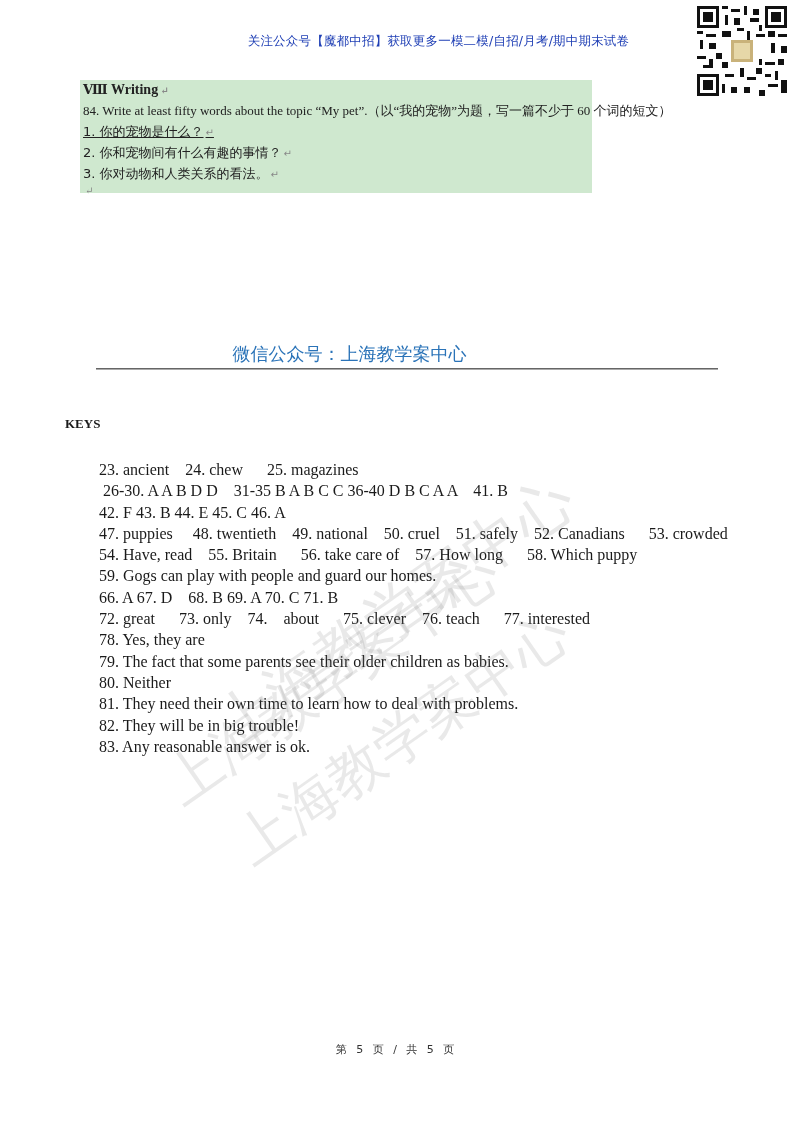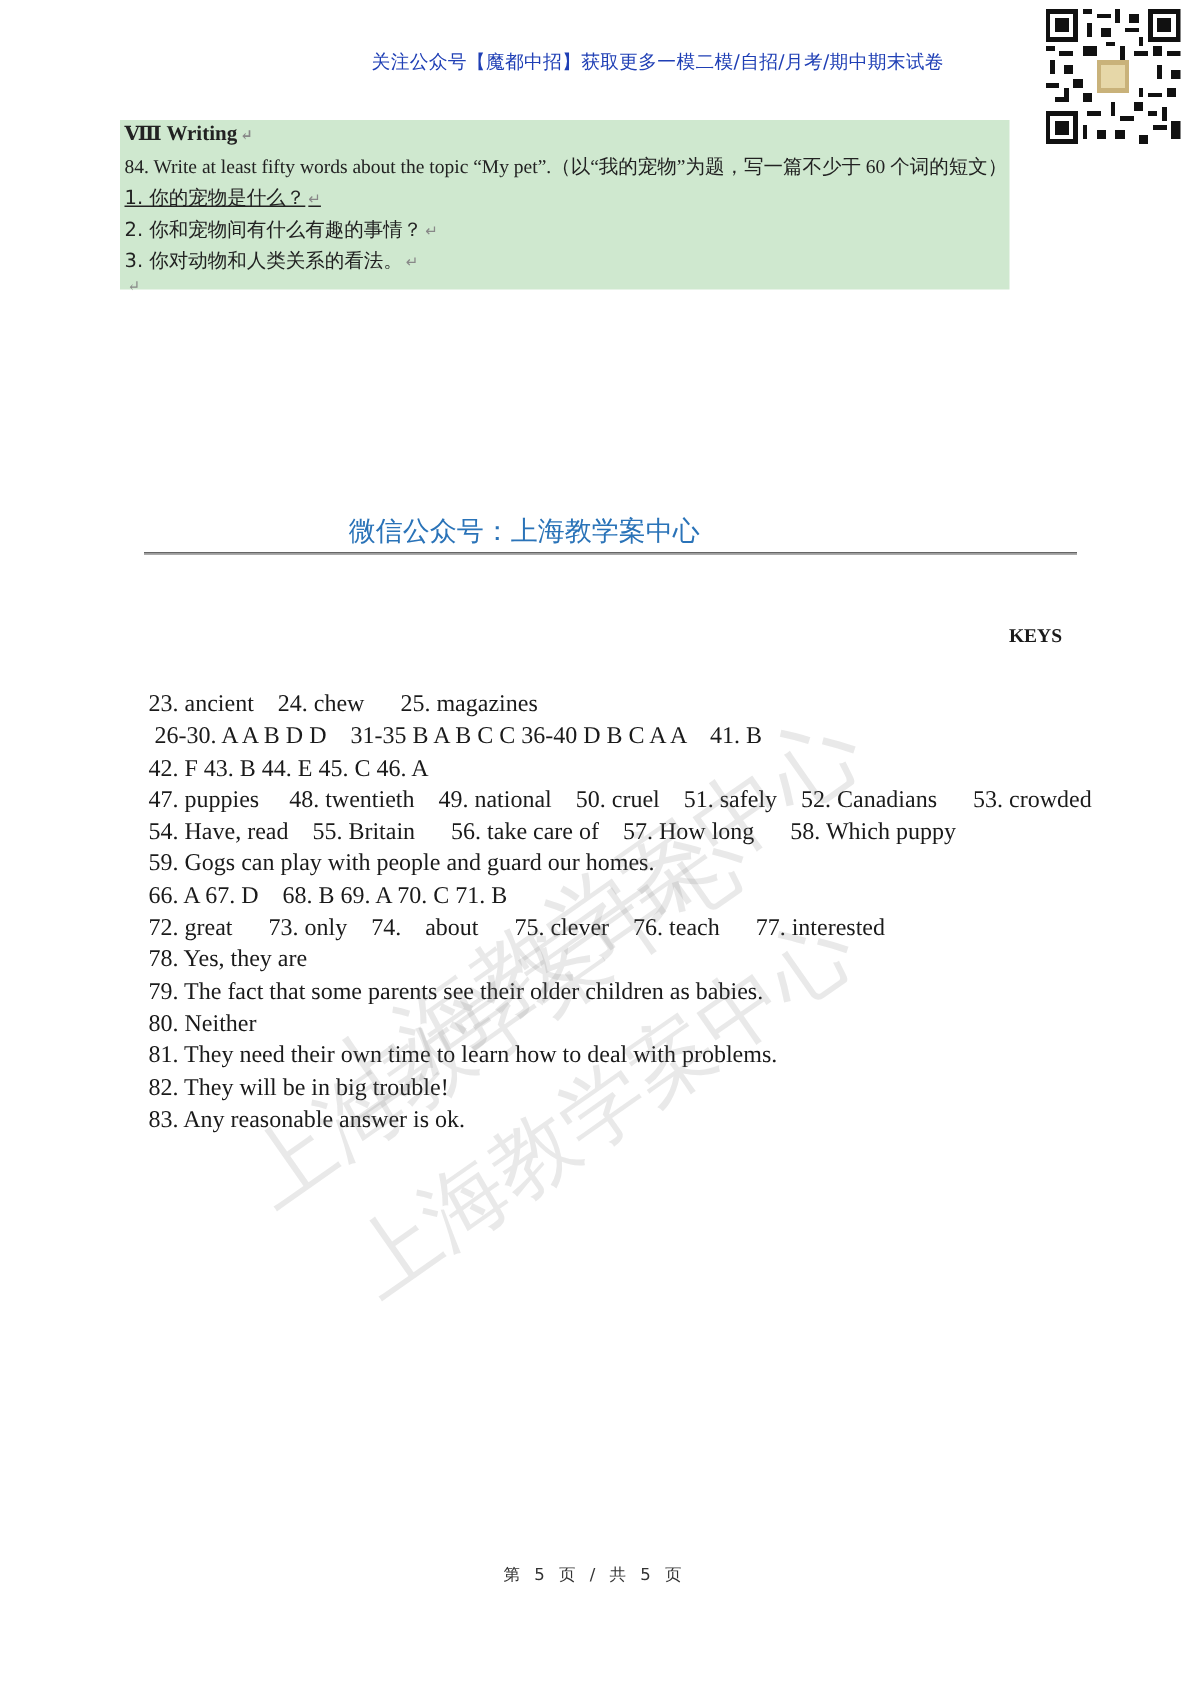--- a/index.html
+++ b/index.html
@@ -12,42 +12,42 @@
     .top-banner {
       position: absolute; left: 0; top: 33px; width: 793px; text-align: center;
       font-family: "DejaVu Sans", "Liberation Sans", sans-serif;
       font-size: 12.5px; color: #1f3fb5; letter-spacing: 0.2px; padding-left: 42px;
     }
     .qr {
       position: absolute; left: 697px; top: 6px; width: 90px; height: 90px;
       background: #fff;
     }
     .writing-box {
-      position: absolute; left: 80px; top: 80px; width: 593px; height: 113px;
+      position: absolute; left: 80px; top: 80px; width: 512px; height: 113px;
       background: #cfe8cf;
     }
     .writing-box .line {
       position: absolute; left: 3px; white-space: nowrap;
       font-size: 13px; color: #222;
     }
     .writing-title { top: 2px; font-weight: bold; font-size: 14px !important; }
     .roman { font-weight: bold; font-family: "DejaVu Serif", serif; font-size: 13px; }
     .cn { font-family: "DejaVu Sans", sans-serif; font-size: 12.5px; }
     .para-mark { color: #888; font-size: 10px; margin-left: 2px; }
     .wechat-title {
       position: absolute; left: 0; top: 342px; width: 659px; text-align: center;
       font-family: "DejaVu Sans", sans-serif; font-size: 18px; color: #2a73b8;
       padding-left: 40px; box-sizing: border-box;
     }
     .rule {
       position: absolute; left: 96px; top: 368px; width: 622px; height: 1px;
       background: #666; box-shadow: 0 1px 0 #aaa;
     }
     .keys-title {
-      position: absolute; left: 0; top: 416px; width: 708px; text-align: right;
+      position: absolute; left: 0; top: 416px; width: 708px; text-align: left;
       font-weight: bold; font-size: 13px; padding-left: 65px; box-sizing: border-box;
     }
     .keys-list { position: absolute; left: 99px; top: 459px; width: 620px; }
     .key-line {
       height: 21.3px; line-height: 21.3px; font-size: 16px; white-space: pre;
       color: #1a1a1a;
     }
     .watermark {
       position: absolute; font-family: "DejaVu Sans", sans-serif;
       color: rgba(120,120,120,0.16); font-size: 60px; white-space: nowrap;

